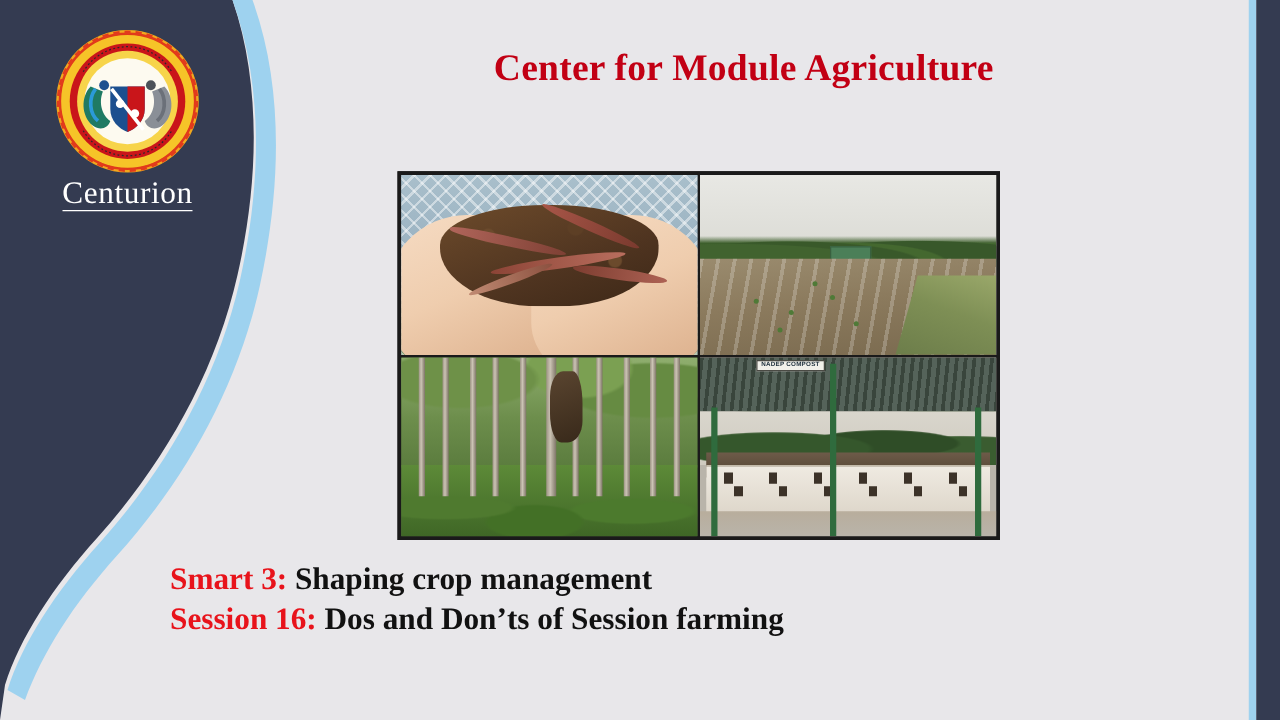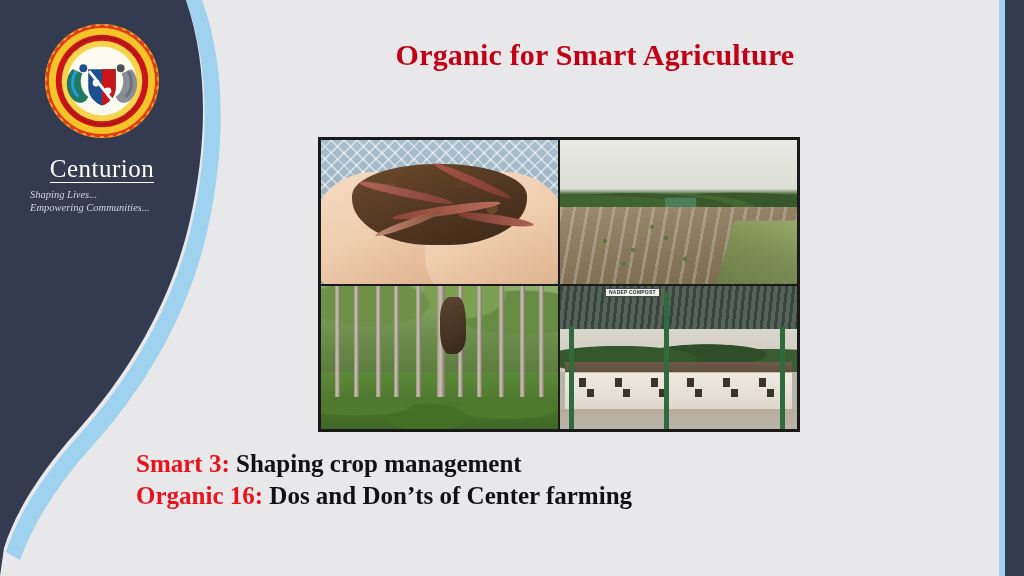--- a/index.html
+++ b/index.html
@@ -19,21 +19,21 @@
   .edge-navy{position:absolute;top:0;right:0;width:19px;height:576px;background:#343b51;}
 
   
   .logo-block{position:absolute;left:26px;top:22px;width:152px;text-align:center;}
   .emblem{width:118px;height:118px;margin:0 auto;position:relative;}
   .logo-word{
     color:#ffffff;font-family:"Liberation Serif", serif;
     letter-spacing:.5px;line-height:1;
   }
   .logo-centurion{
-    font-size:25px;margin-top:16px;border-bottom:1.5px solid #fff;
+    font-size:25px;margin-top:2px;border-bottom:1.5px solid #fff;
     display:inline-block;padding-bottom:1px;font-family:Liberation Serif, serif;
   }
   .logo-university{font-size:21px;margin-top:1px;letter-spacing:1px;}
   .logo-tag{
     color:#cfd3dd;font-style:italic;font-size:10.5px;line-height:1.25;
     margin-top:5px;text-align:left;padding-left:4px;
   }
 
   
   .title-main{
@@ -252,27 +252,23 @@
           <circle cx="54" cy="62" r="3.5" fill="#ffffff"></circle>
           <circle cx="66" cy="70" r="3.5" fill="#ffffff"></circle>
 
           <path d="M24,36 A42,42 0 0 1 96,36" fill="none" stroke="#2a2a2a" stroke-width="1" stroke-dasharray="1.5 2"></path>
 
           <path d="M24,84 A42,42 0 0 0 96,84" fill="none" stroke="#2a2a2a" stroke-width="1" stroke-dasharray="1.5 2"></path>
         </g>
       </svg>
     </div>
     <div class="logo-word logo-centurion">Centurion</div>
-    <div class="logo-tag">
-      <div>Shaping Lives...</div>
-      <div>Empowering Communities...</div>
-    </div>
   </div>
 
-  <div class="title-main">Organic for Smart Agriculture</div>
+  <div class="title-main">Center for Module Agriculture</div>
 
   <div class="collage">
 
     <div class="photo ph-worms">
       <div class="bg-fence"></div>
       <div class="hand-l"></div>
       <div class="hand-r"></div>
       <div class="soil"></div>
       <div class="worm w1"></div>
       <div class="worm w2"></div>
@@ -327,17 +323,17 @@
       <div class="sign">NADEP COMPOST</div>
     </div>
 
   </div>
 
   <div class="caption cap1">
     <span class="cap-key">Smart 3:</span>
     <span>Shaping crop management</span>
   </div>
   <div class="caption cap2">
-    <span class="cap-key">Organic 16:</span>
-    <span>Dos and Don’ts of Center farming</span>
+    <span class="cap-key">Session 16:</span>
+    <span>Dos and Don’ts of Session farming</span>
   </div>
 
 </div>
 
 </body></html>

